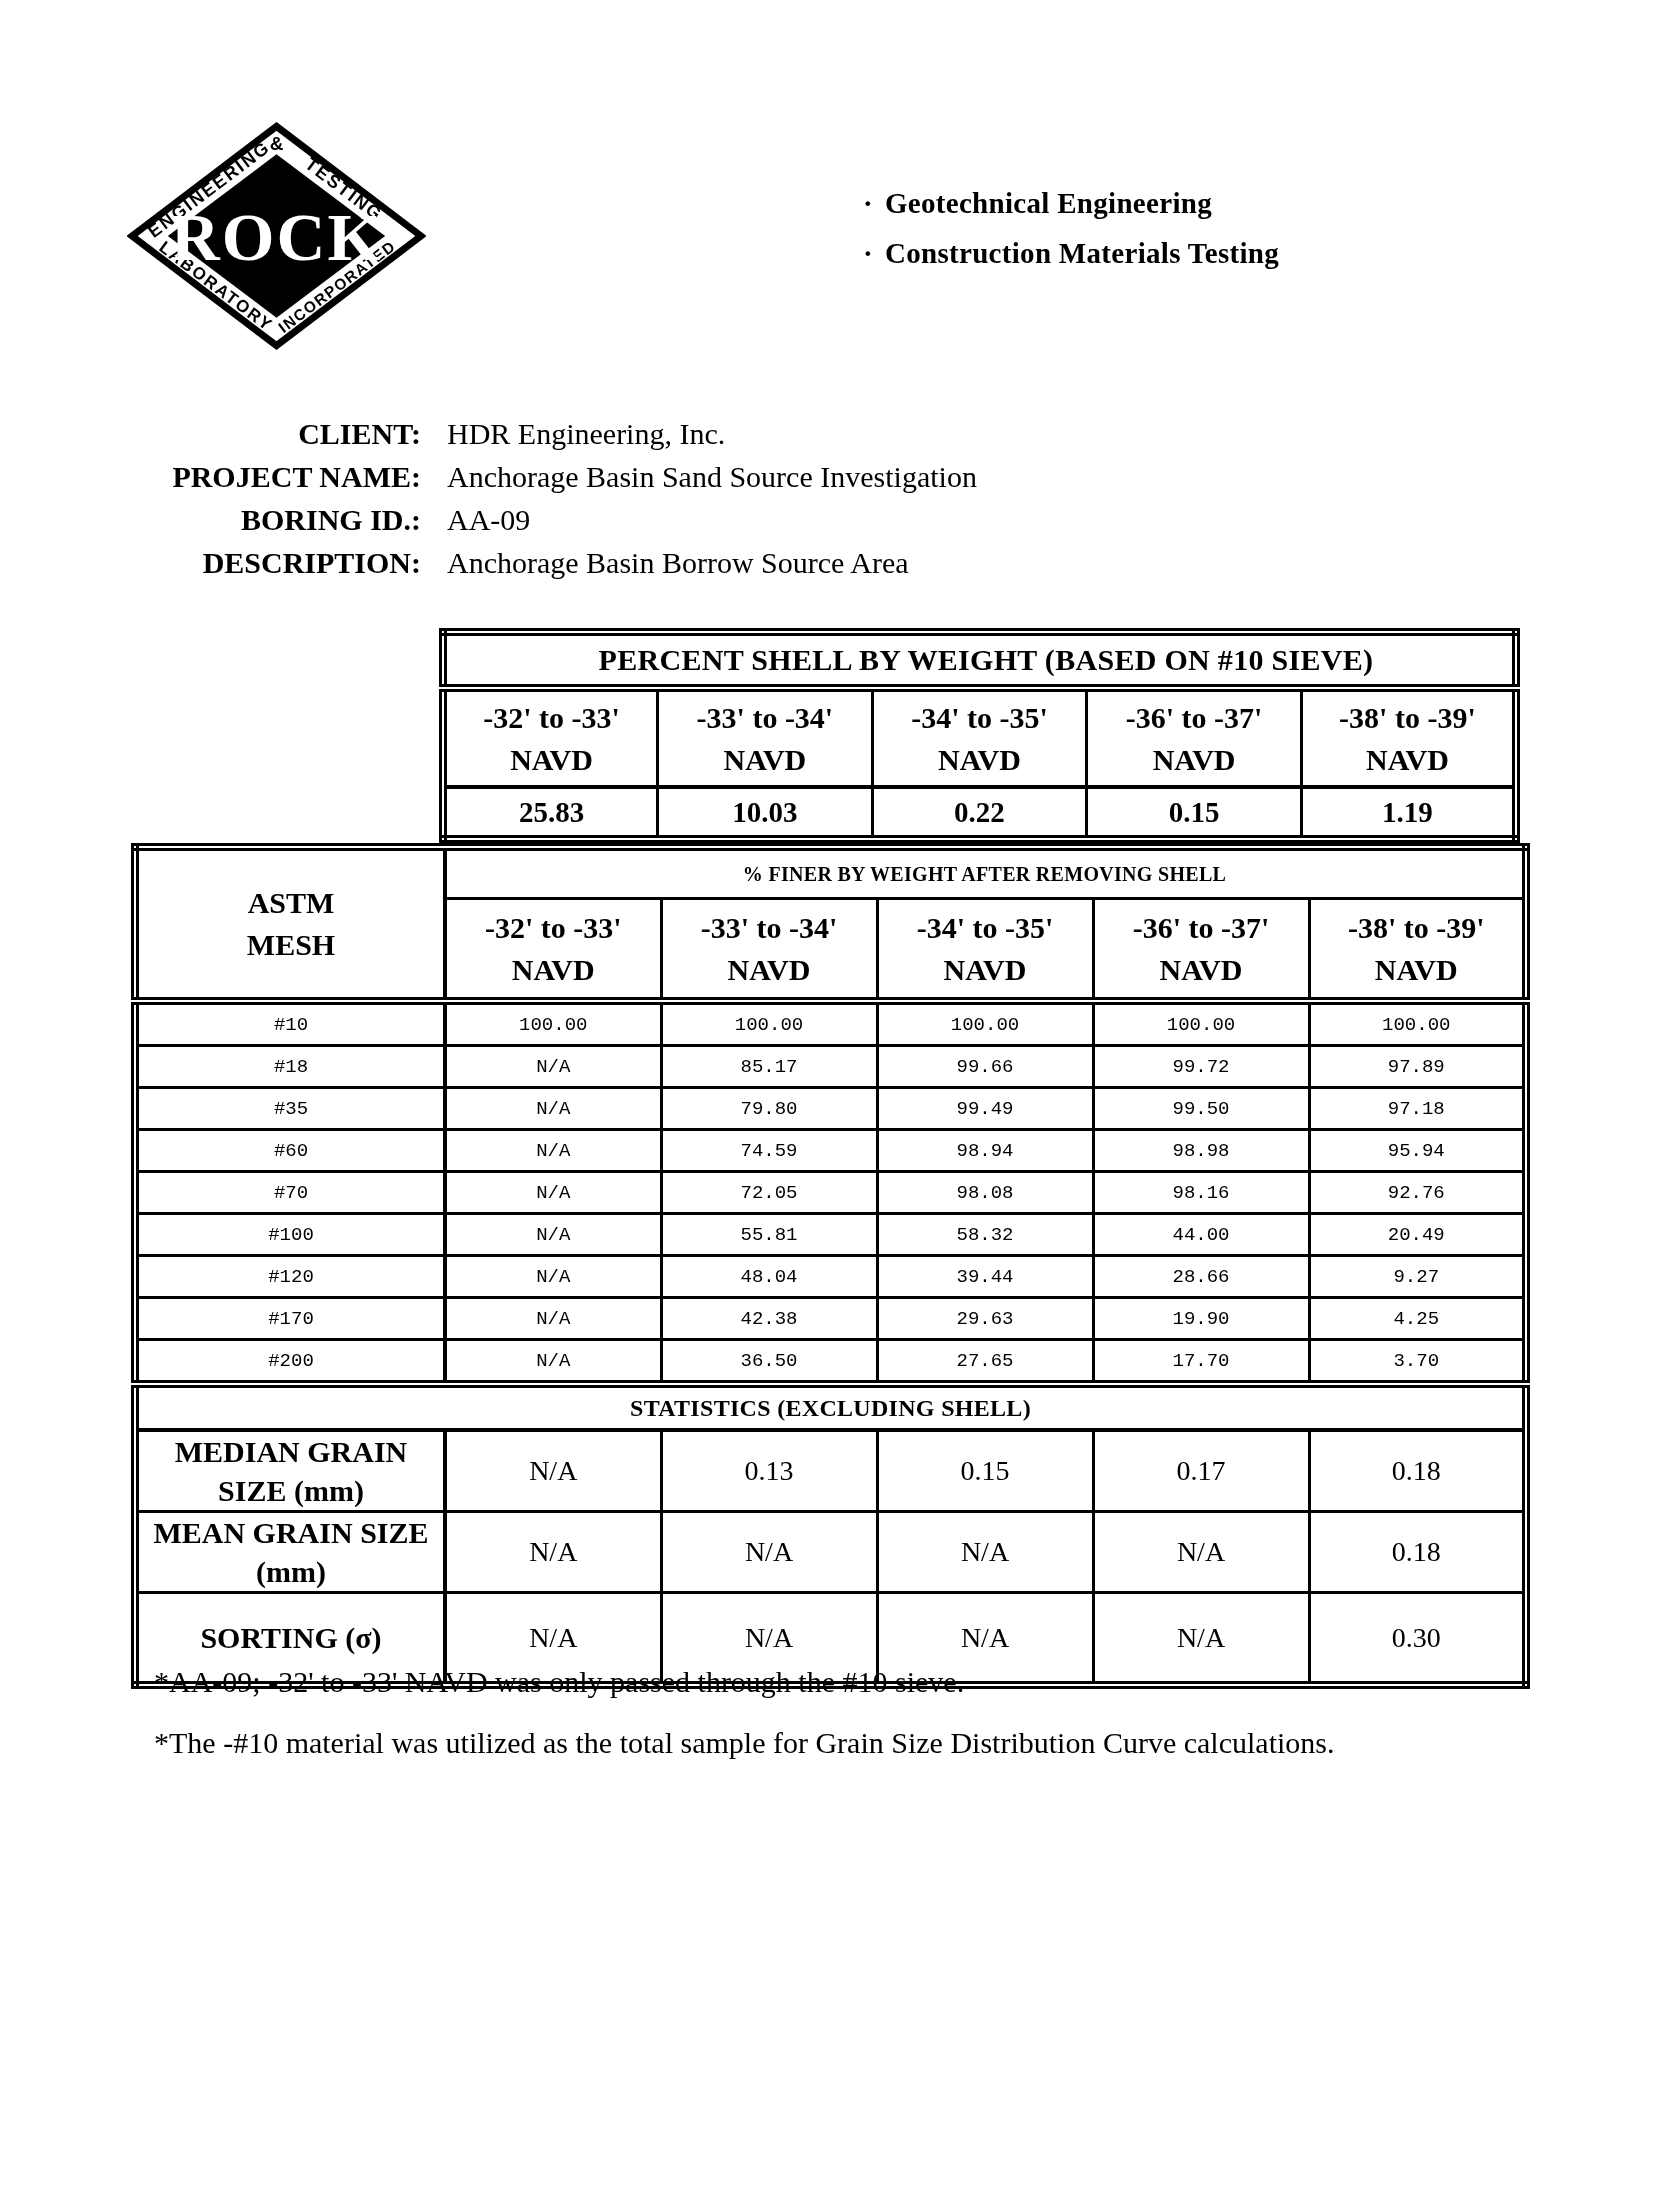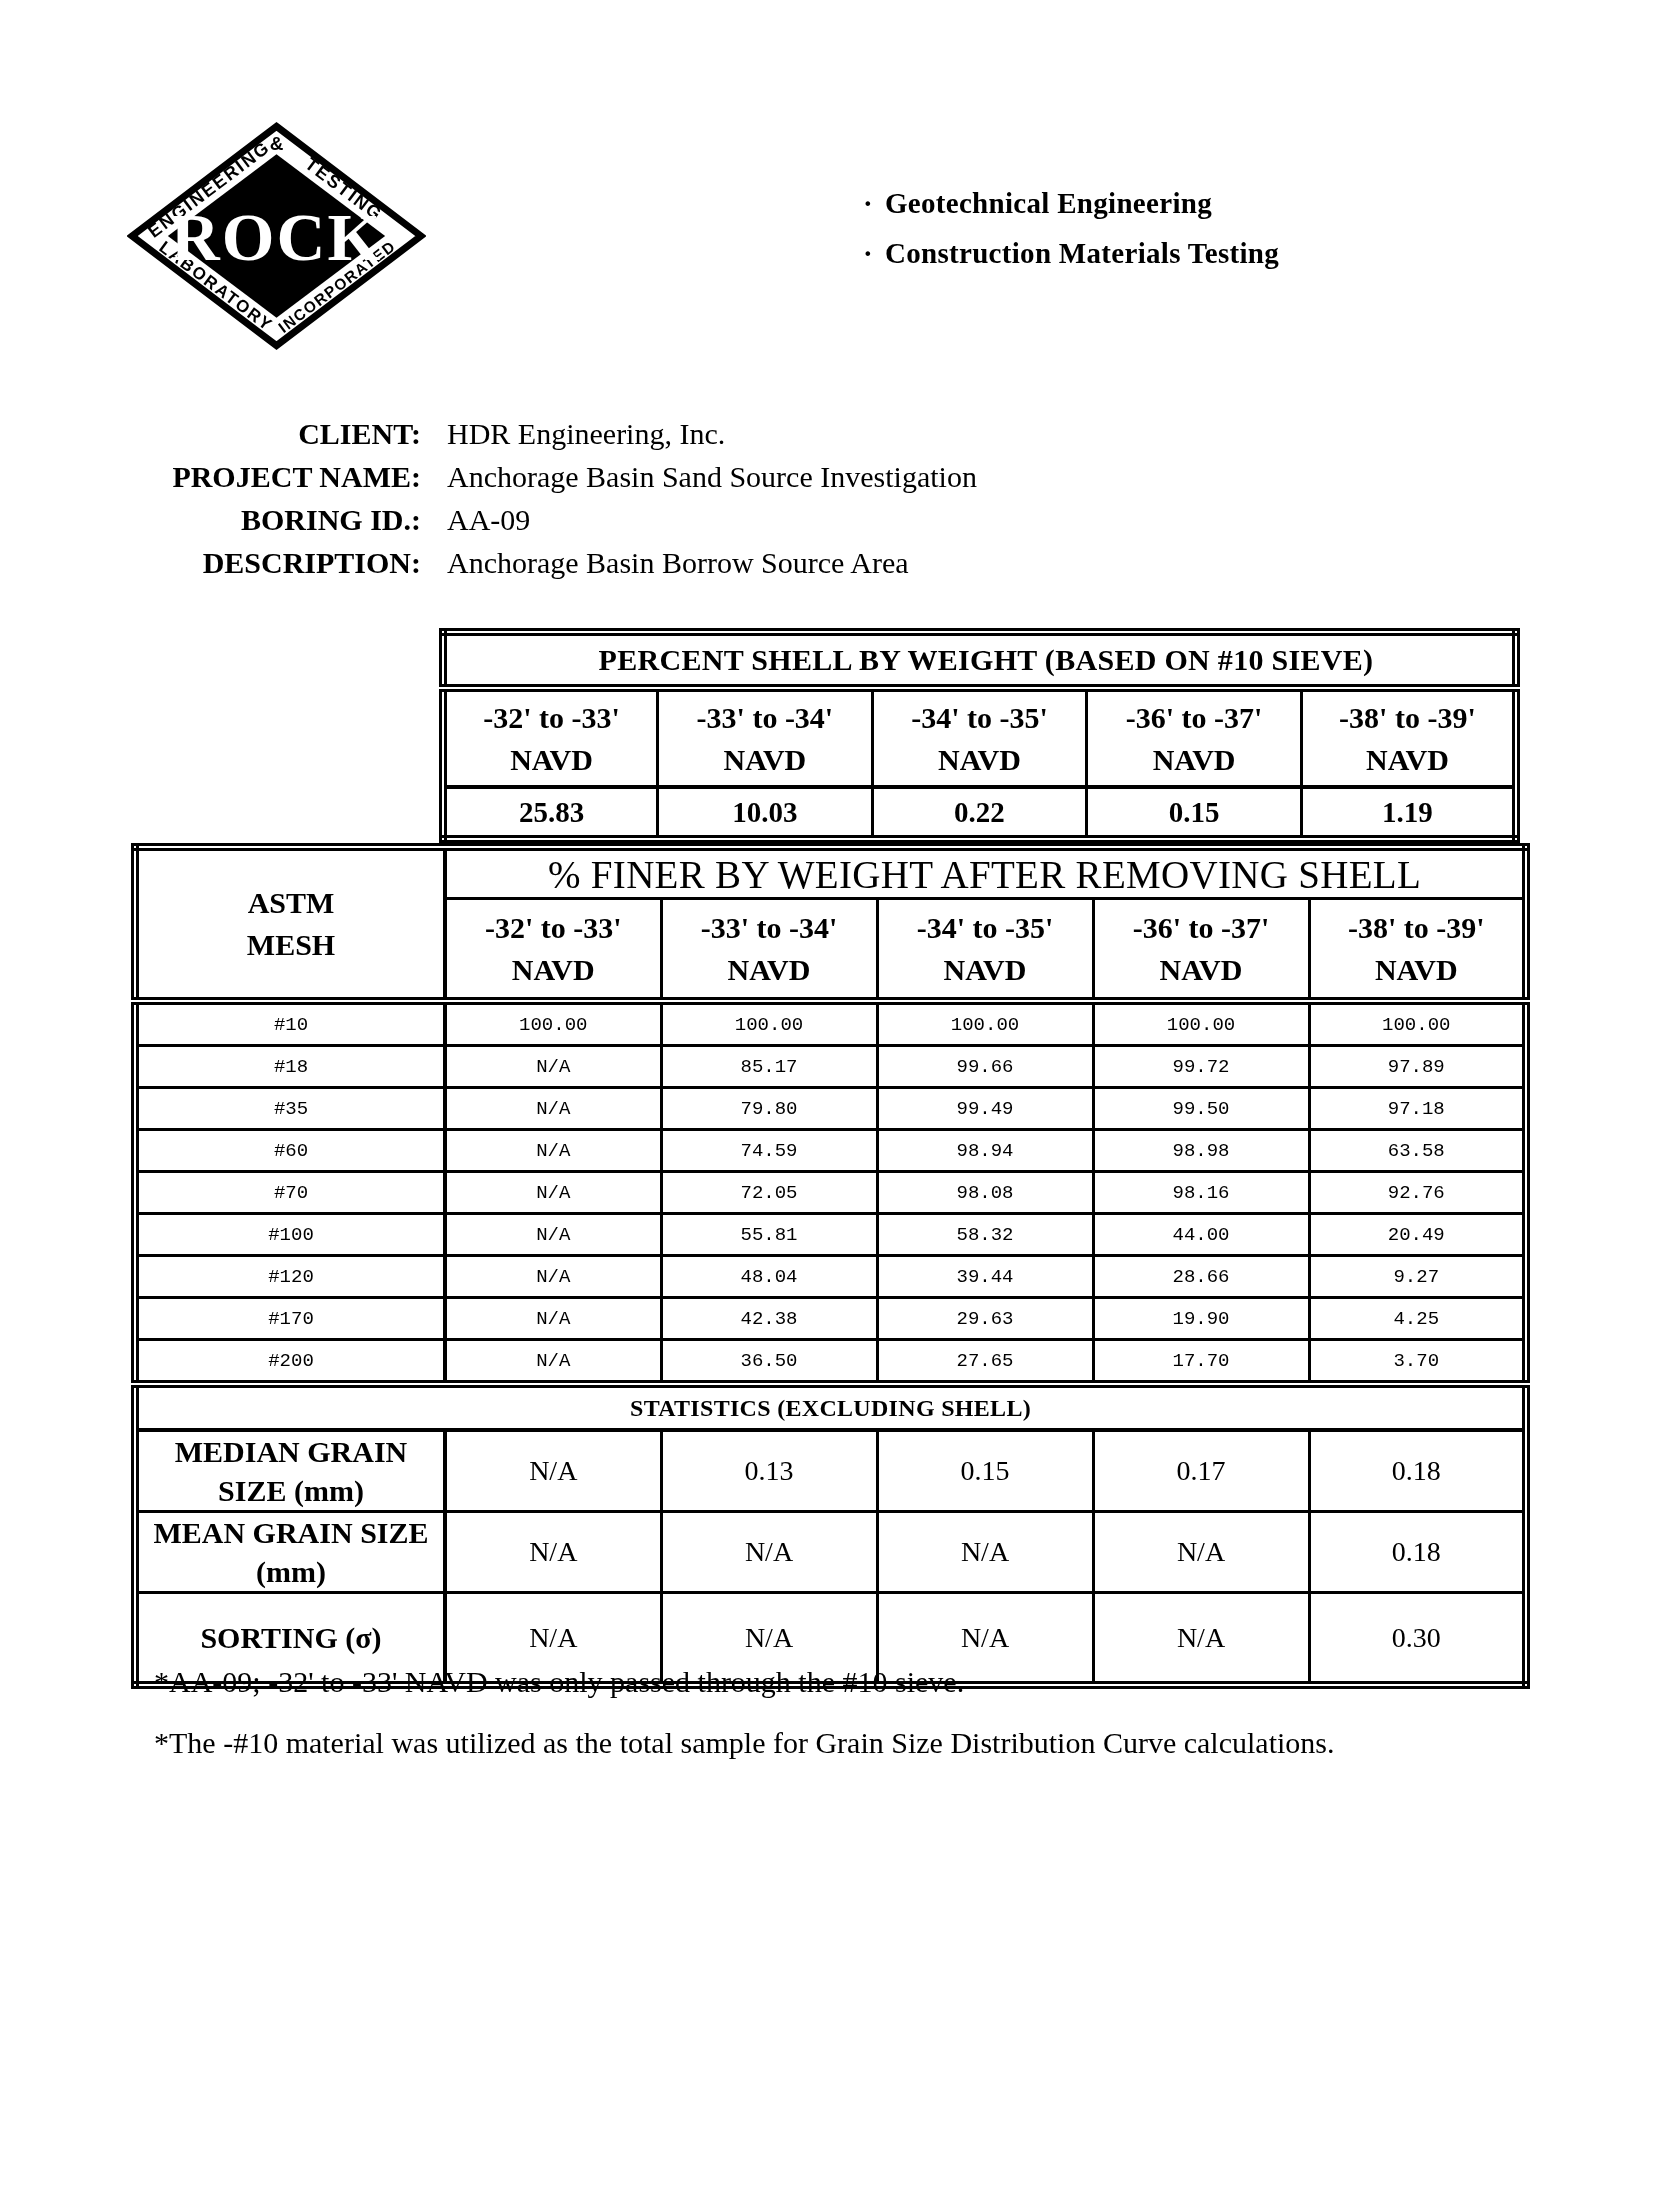--- a/index.html
+++ b/index.html
@@ -37,21 +37,21 @@
 
   
   .shell-table { position: absolute; left: 439px; top: 628px; width: 1081px; border: 8px double #000; }
   .shell-table .title-cell { height: 48px; font-weight: bold; font-size: 30px; border-bottom: 8px double #000; letter-spacing: 0.3px; padding-left: 17px; }
   .shell-table .depth-cell { height: 93px; font-weight: bold; font-size: 30px; line-height: 1.38; border-bottom: 4px solid #000; }
   .shell-table .value-cell { height: 46px; font-weight: bold; font-size: 29px; }
 
   
   .finer-table { position: absolute; left: 131px; top: 843px; width: 1390px; border: 8px double #000; }
   .finer-table .corner-cell { font-weight: bold; font-size: 30px; line-height: 1.4; border-right: 4px solid #000; border-bottom: 8px double #000; }
-  .finer-table .ft-title-cell { height: 46px; font-weight: normal; font-size: 39px; border-bottom: 3px solid #000; letter-spacing: 0.3px; }
+  .finer-table .ft-title-cell { height: 46px; font-weight: bold; font-size: 20px; border-bottom: 3px solid #000; letter-spacing: 0.3px; }
   .finer-table .ft-depth-cell { height: 97px; font-weight: bold; font-size: 30px; line-height: 1.38; border-bottom: 8px double #000; }
   .finer-table .mesh-row td { height: 39px; font-size: 19px; font-family: Liberation Mono, monospace; }
   .finer-table .mesh-row td:first-child { border-right: 4px solid #000; }
   .finer-table .banner-cell { height: 40px; font-weight: bold; font-size: 24px; border-top: 8px double #000; border-bottom: 4px solid #000; letter-spacing: 0.3px; }
   .finer-table .stat-row .stat-label { font-weight: bold; font-size: 30px; line-height: 1.3; border-right: 4px solid #000; }
   .finer-table .stat-row td { font-size: 28px; }
   .finer-table .stat-row-md td { height: 73px; }
   .finer-table .stat-row-mn td { height: 73px; }
   .finer-table .stat-row-st td { height: 87px; }
 
@@ -215,21 +215,21 @@
           <td>99.49</td>
           <td>99.50</td>
           <td>97.18</td>
         </tr>
         <tr class="mesh-row">
           <td>#60</td>
           <td>N/A</td>
           <td>74.59</td>
           <td>98.94</td>
           <td>98.98</td>
-          <td>63.58</td>
+          <td>95.94</td>
         </tr>
         <tr class="mesh-row">
           <td>#70</td>
           <td>N/A</td>
           <td>72.05</td>
           <td>98.08</td>
           <td>98.16</td>
           <td>92.76</td>
         </tr>
         <tr class="mesh-row">

